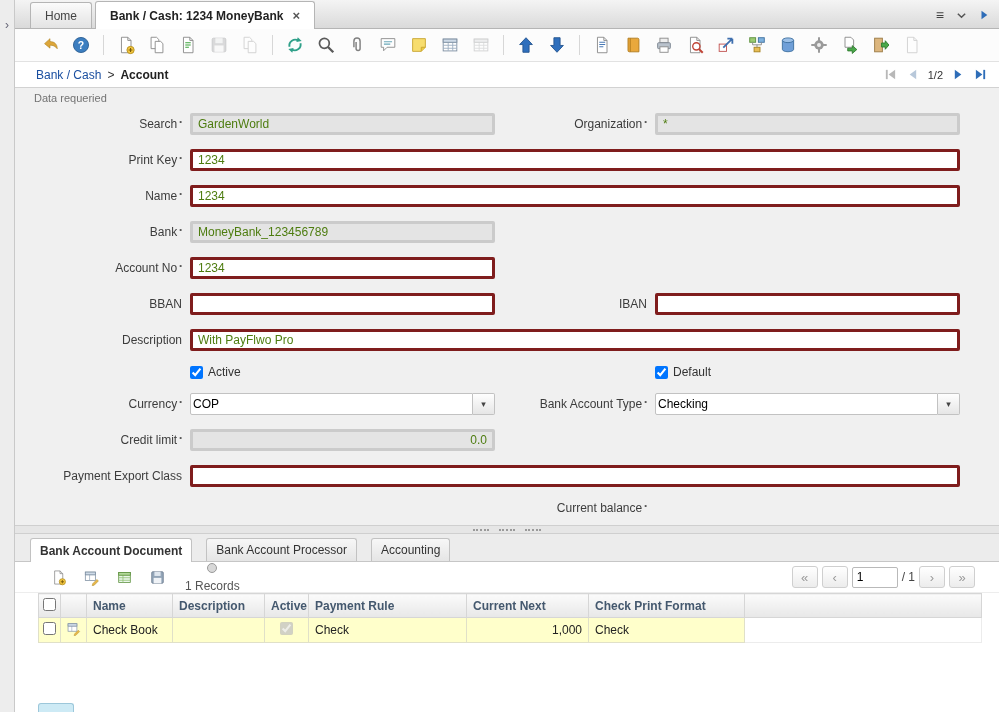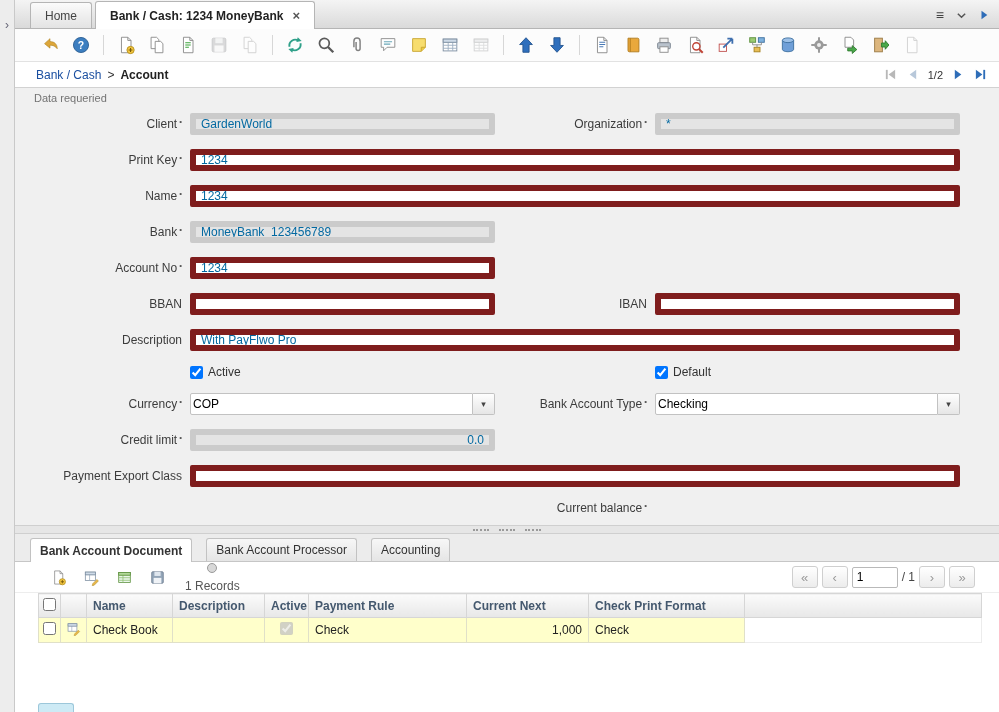--- a/index.html
+++ b/index.html
@@ -41,22 +41,22 @@
   .recnav .nbtn { display:flex; align-items:center; cursor:pointer; }
   .recnav .pg { font-size:11px; color:#333; }
 
   
   .formwrap { background:#f0f0f0; border-top:1px solid #d2d2d2; }
   .statusline { font-size:11px; color:#737373; padding:4px 0 3px 19px; }
   .form { padding:6px 0 4px 15px; }
   .frow { display:flex; align-items:center; margin-bottom:14px; }
   .lbl { width:160px; padding-right:8px; text-align:right; color:#3c3c3c; flex-shrink:0; }
   .req::after { content:"\2022"; font-size:8px; vertical-align:top; color:#555; margin-left:2px; }
-  .fld { height:22px; border:6px solid #7f1d1d; border-radius:2px; background:#fff; padding:0 5px;
-    font-family:inherit; font-size:12px; color:#0369a1; }
+  .fld { height:22px; border:3px solid #7f1d1d; border-radius:2px; background:#fff; padding:0 5px;
+    font-family:inherit; font-size:12px; color:#4d7c0f; }
   .fld.ro { background:#e4e4e4; border-color:#cbcbcb; }
   .w-short { width:305px; }
   .w-full { width:770px; }
   .num { text-align:right; }
   .lbl-wide { width:625px; }
   .combo { display:flex; width:305px; height:22px; }
   .combo input { flex:1; min-width:0; height:22px; border:1px solid #c2c2c2; border-radius:2px 0 0 2px;
     padding:0 2px; font-family:inherit; font-size:12px; background:#fff; }
   .combo .cbtn { width:22px; border:1px solid #c2c2c2; border-left:none; border-radius:0 2px 2px 0;
     background:linear-gradient(#fefefe,#e6e6e6); display:flex; align-items:center; justify-content:center;
@@ -353,21 +353,21 @@
             </svg>
         </span>
       </div>
     </div>
 
     <div class="formwrap">
       <div class="statusline">Data requeried</div>
       <div class="form">
 
         <div class="frow">
-          <div class="lbl"><span class="link req">Client</span></div>
+          <div class="lbl"><span class="link req">Search</span></div>
           <input class="fld ro w-short" readonly="" value="GardenWorld" style="">
           <div class="lbl"><span class="link req">Organization</span></div>
           <input class="fld ro w-short" readonly="" value="*" style="">
         </div>
 
         <div class="frow">
           <div class="lbl"><span class="req">Print Key</span></div>
           <input class="fld w-full" value="1234" style="">
         </div>
 

